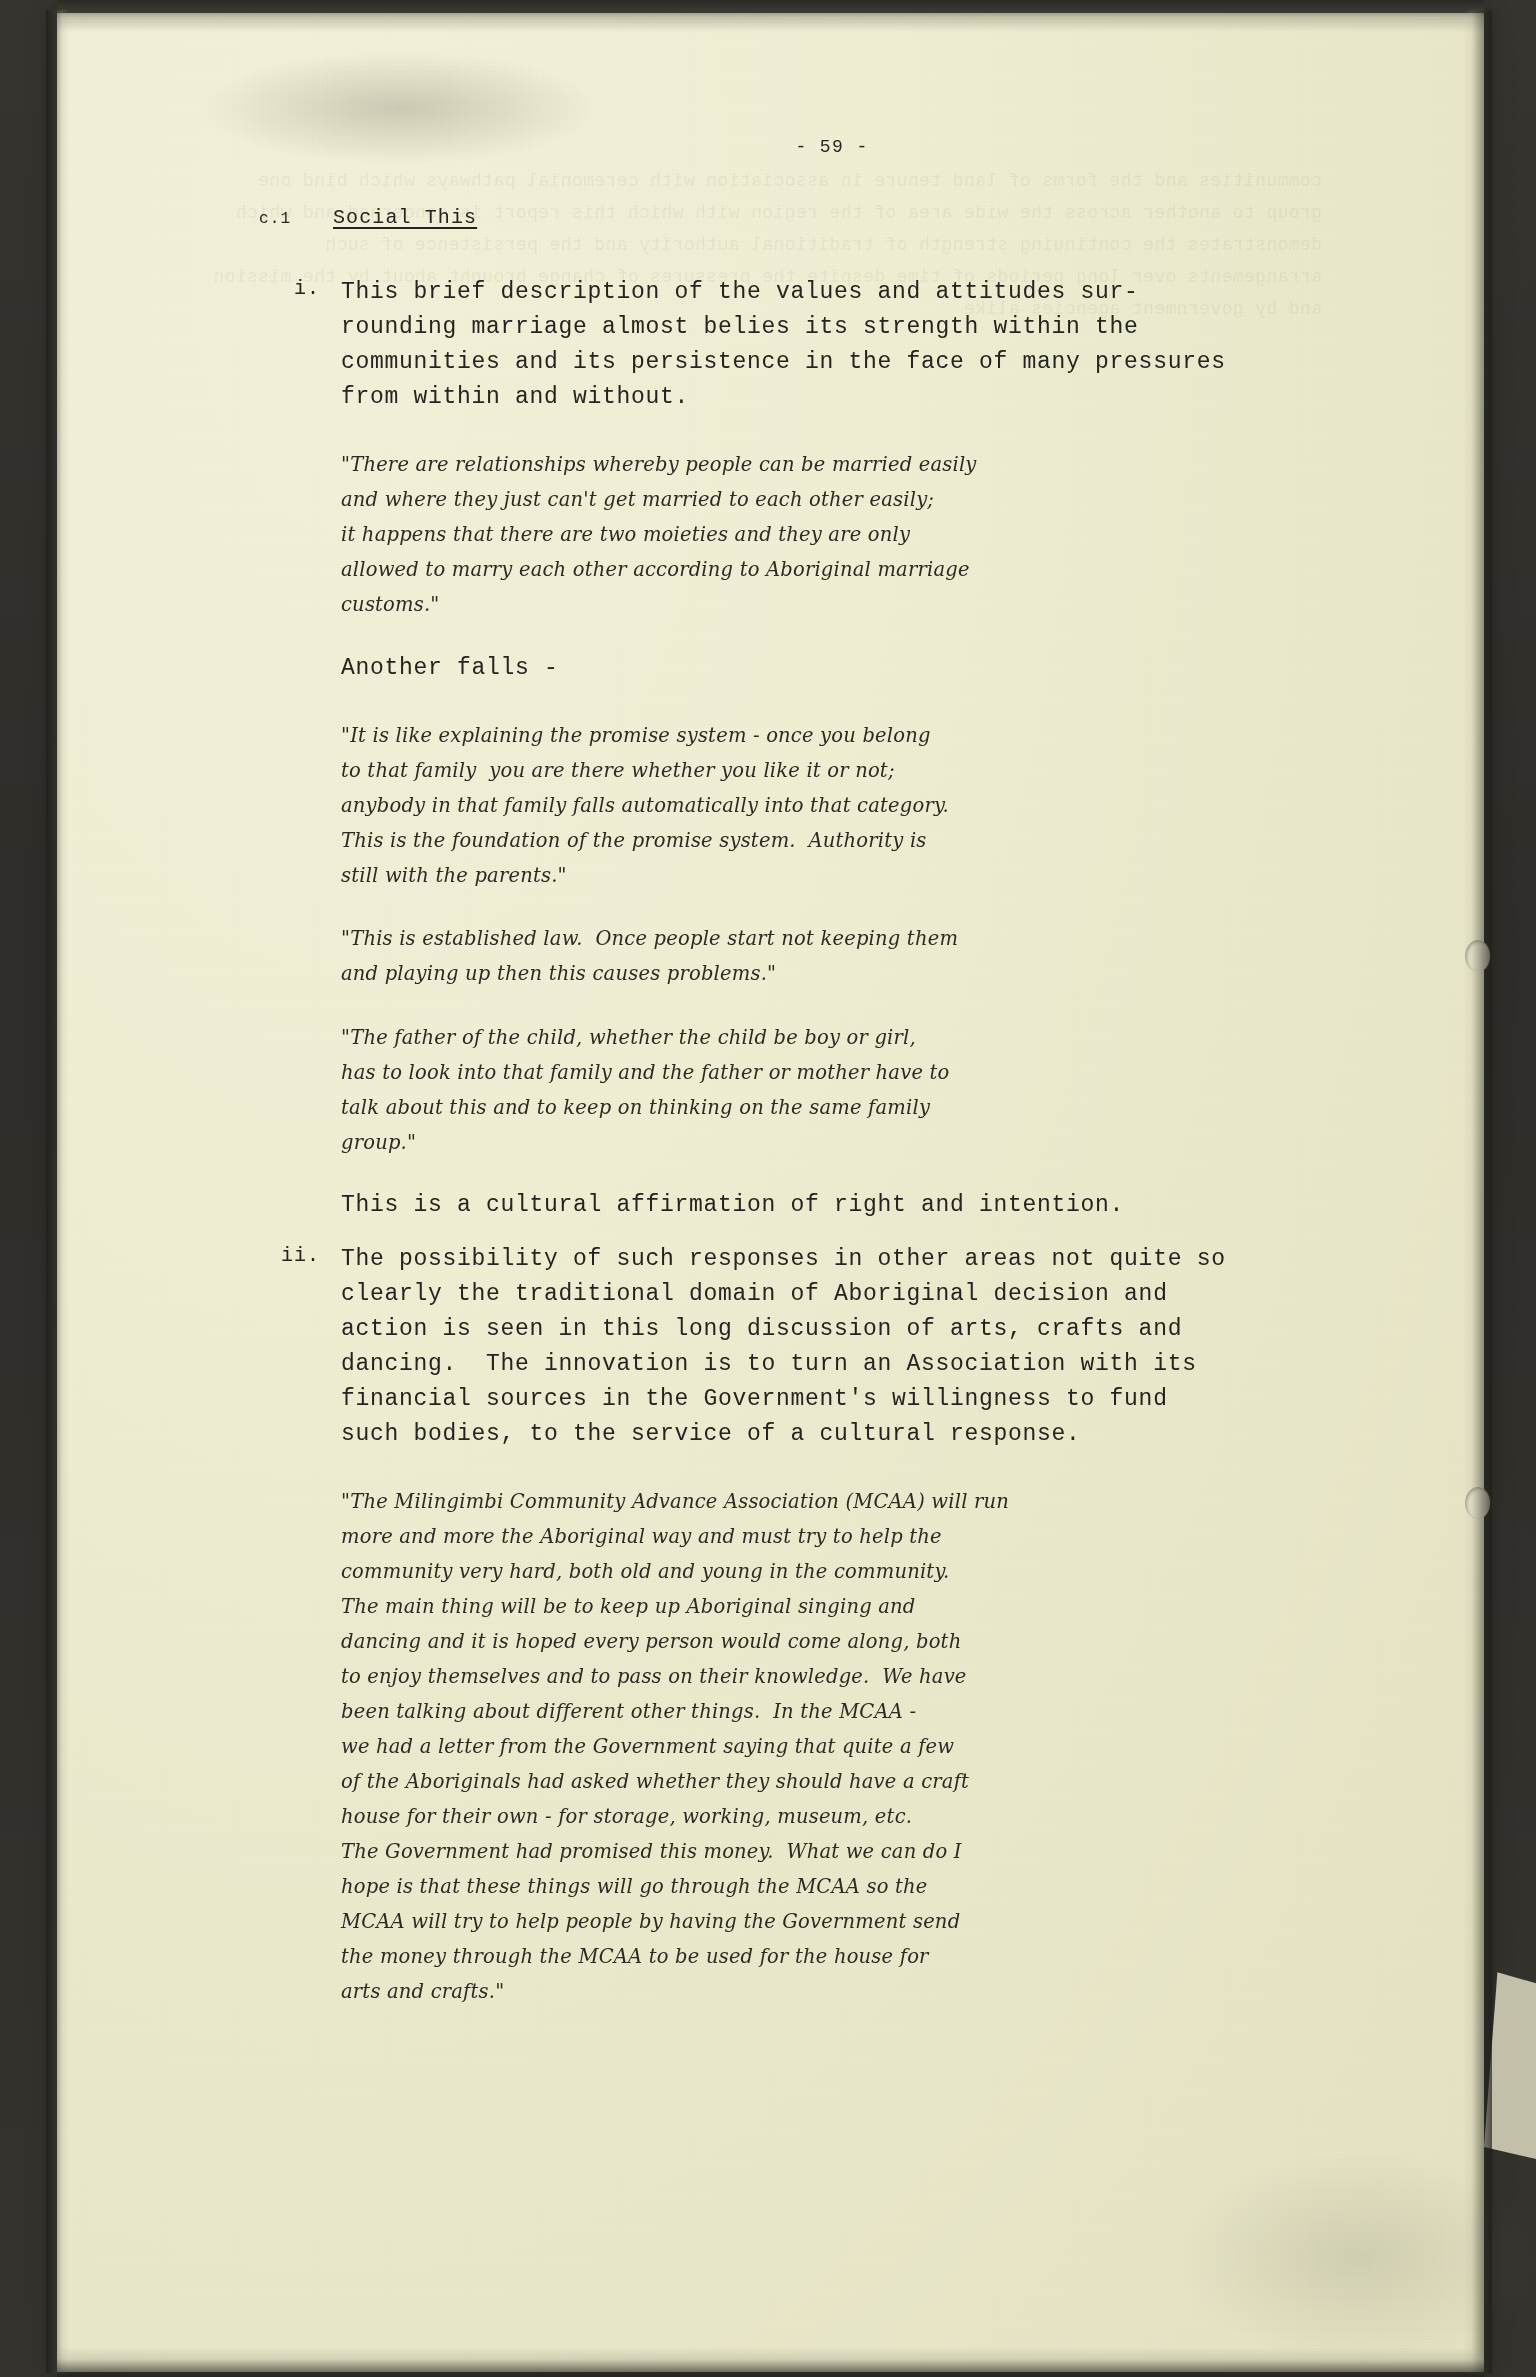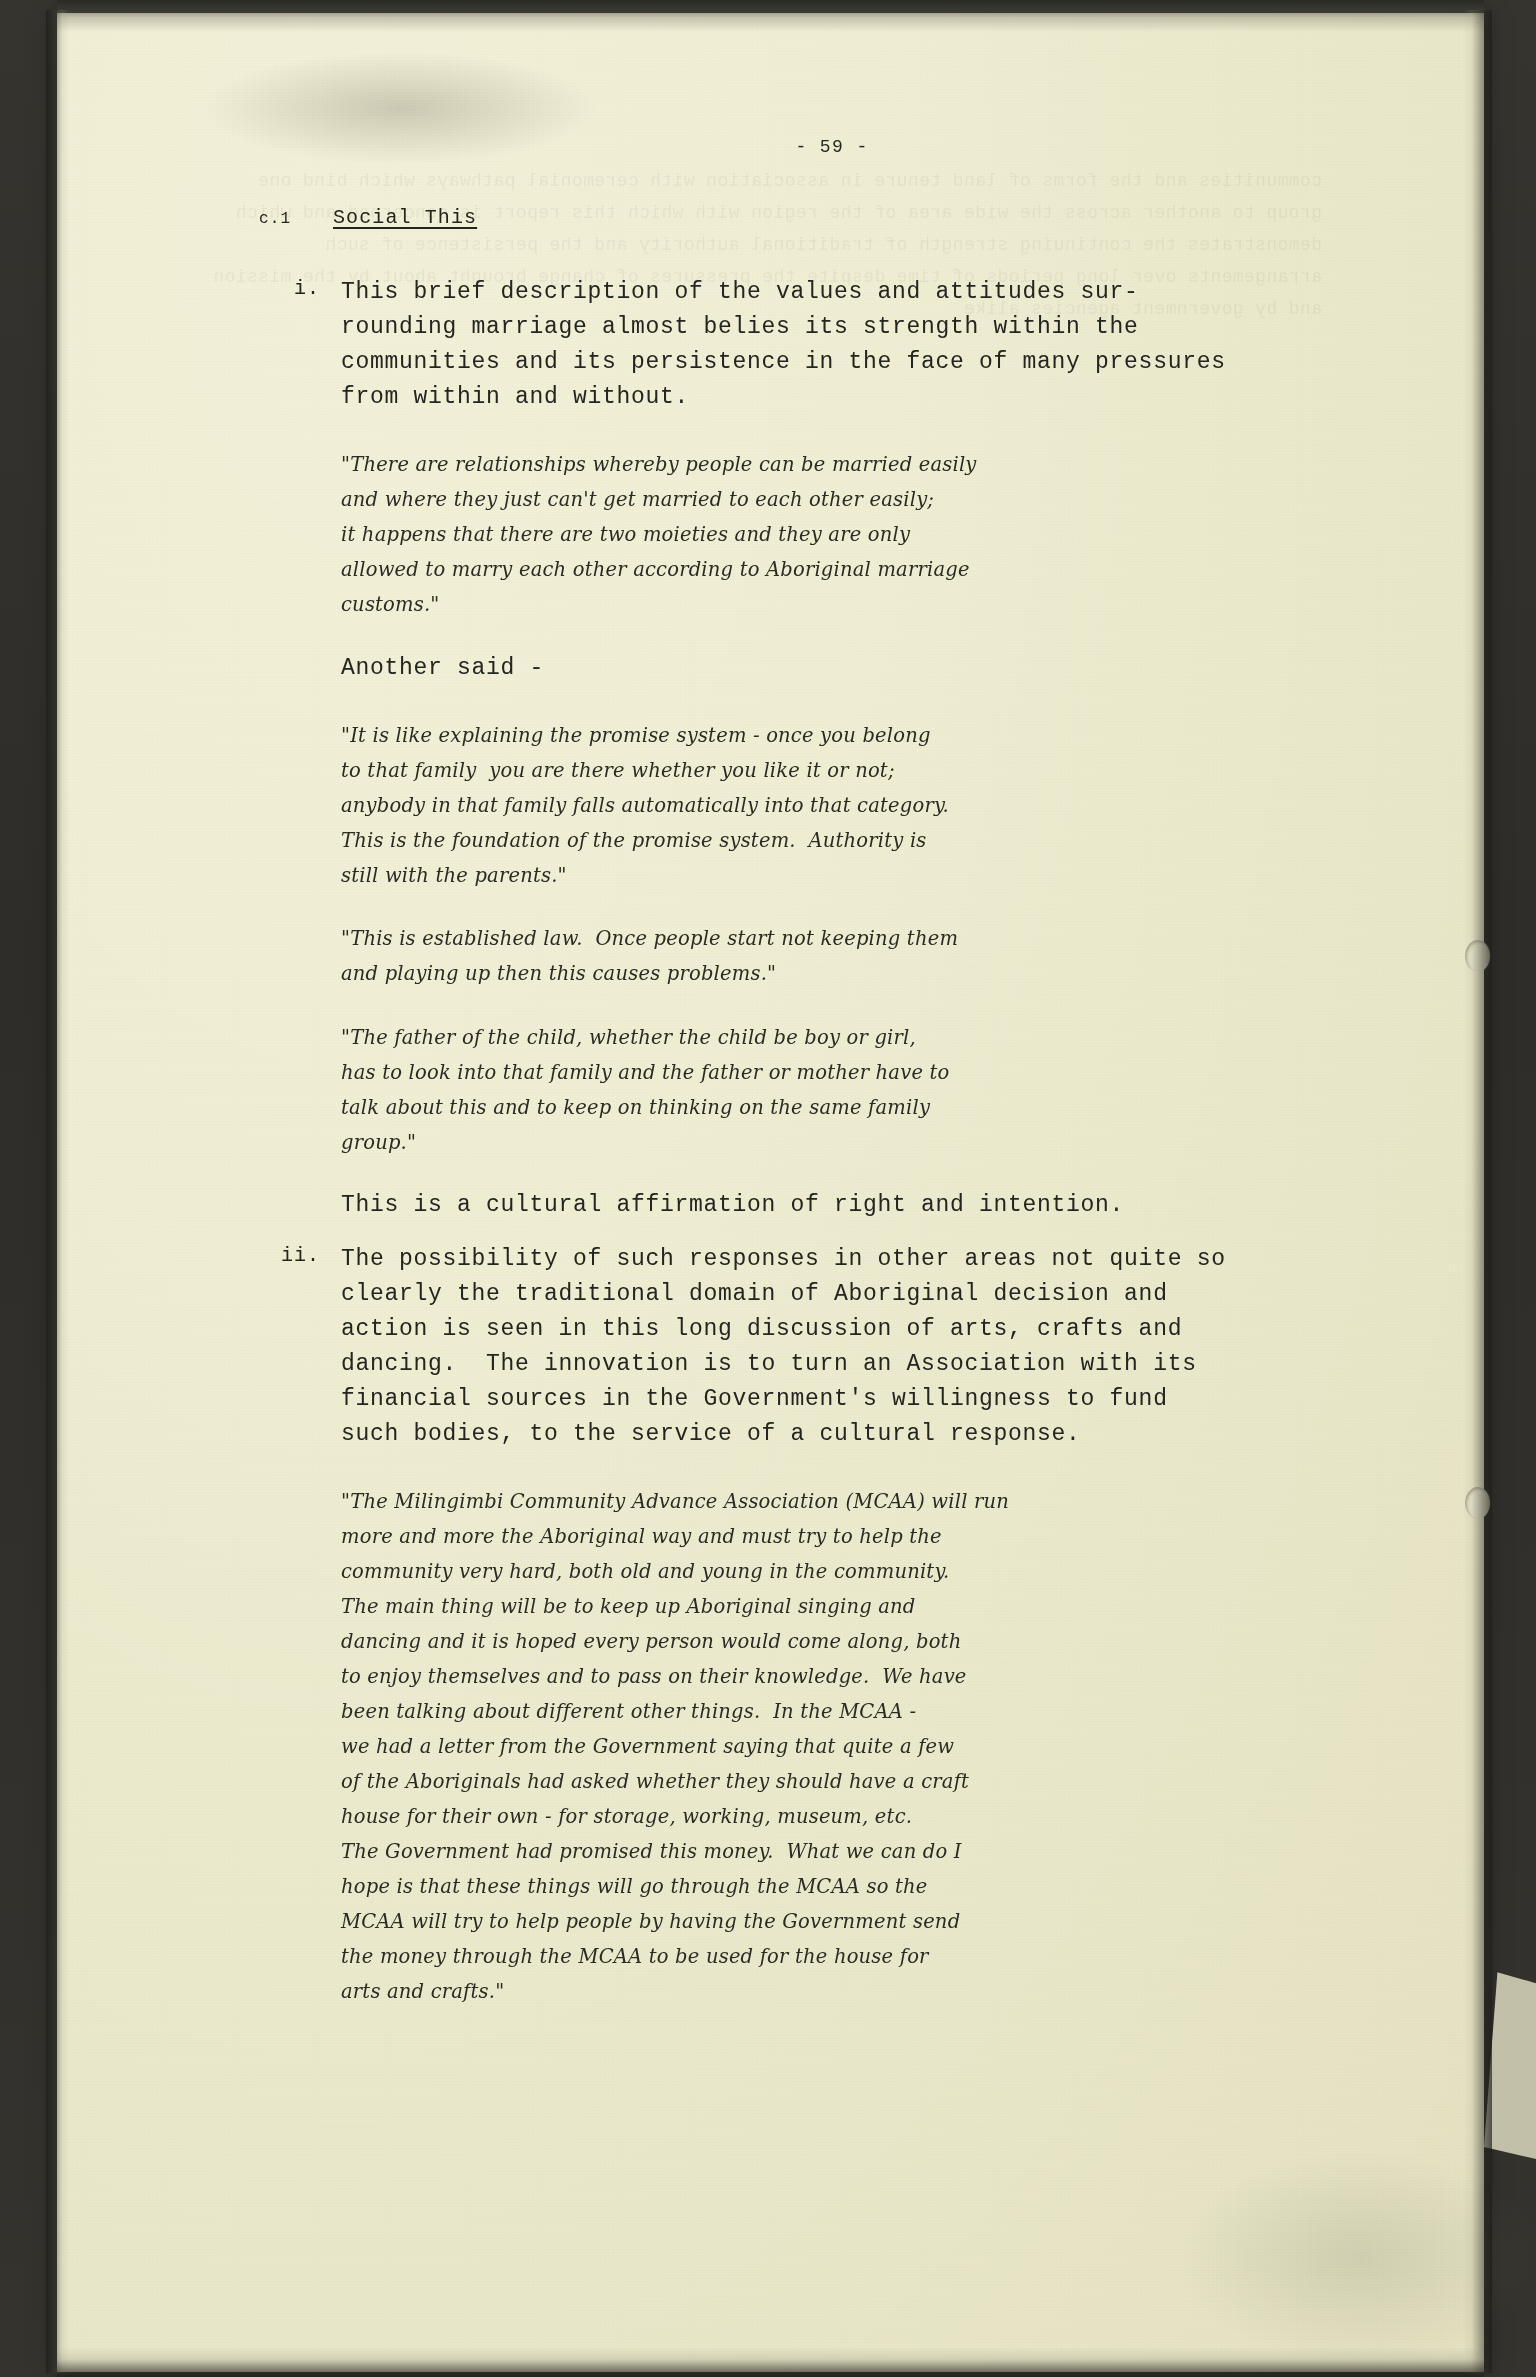--- a/index.html
+++ b/index.html
@@ -224,21 +224,21 @@
         <div class="item-body">
           <p class="para">This brief description of the values and attitudes sur-
 rounding marriage almost belies its strength within the
 communities and its persistence in the face of many pressures
 from within and without.</p>
           <p class="quote">"There are relationships whereby people can be married easily
 and where they just can't get married to each other easily;
 it happens that there are two moieties and they are only
 allowed to marry each other according to Aboriginal marriage
 customs."</p>
-          <p class="para">Another said -</p>
+          <p class="para">Another falls -</p>
           <p class="quote">"It is like explaining the promise system - once you belong
 to that family  you are there whether you like it or not;
 anybody in that family falls automatically into that category.
 This is the foundation of the promise system.  Authority is
 still with the parents."</p>
           <p class="quote">"This is established law.  Once people start not keeping them
 and playing up then this causes problems."</p>
           <p class="quote">"The father of the child, whether the child be boy or girl,
 has to look into that family and the father or mother have to
 talk about this and to keep on thinking on the same family

